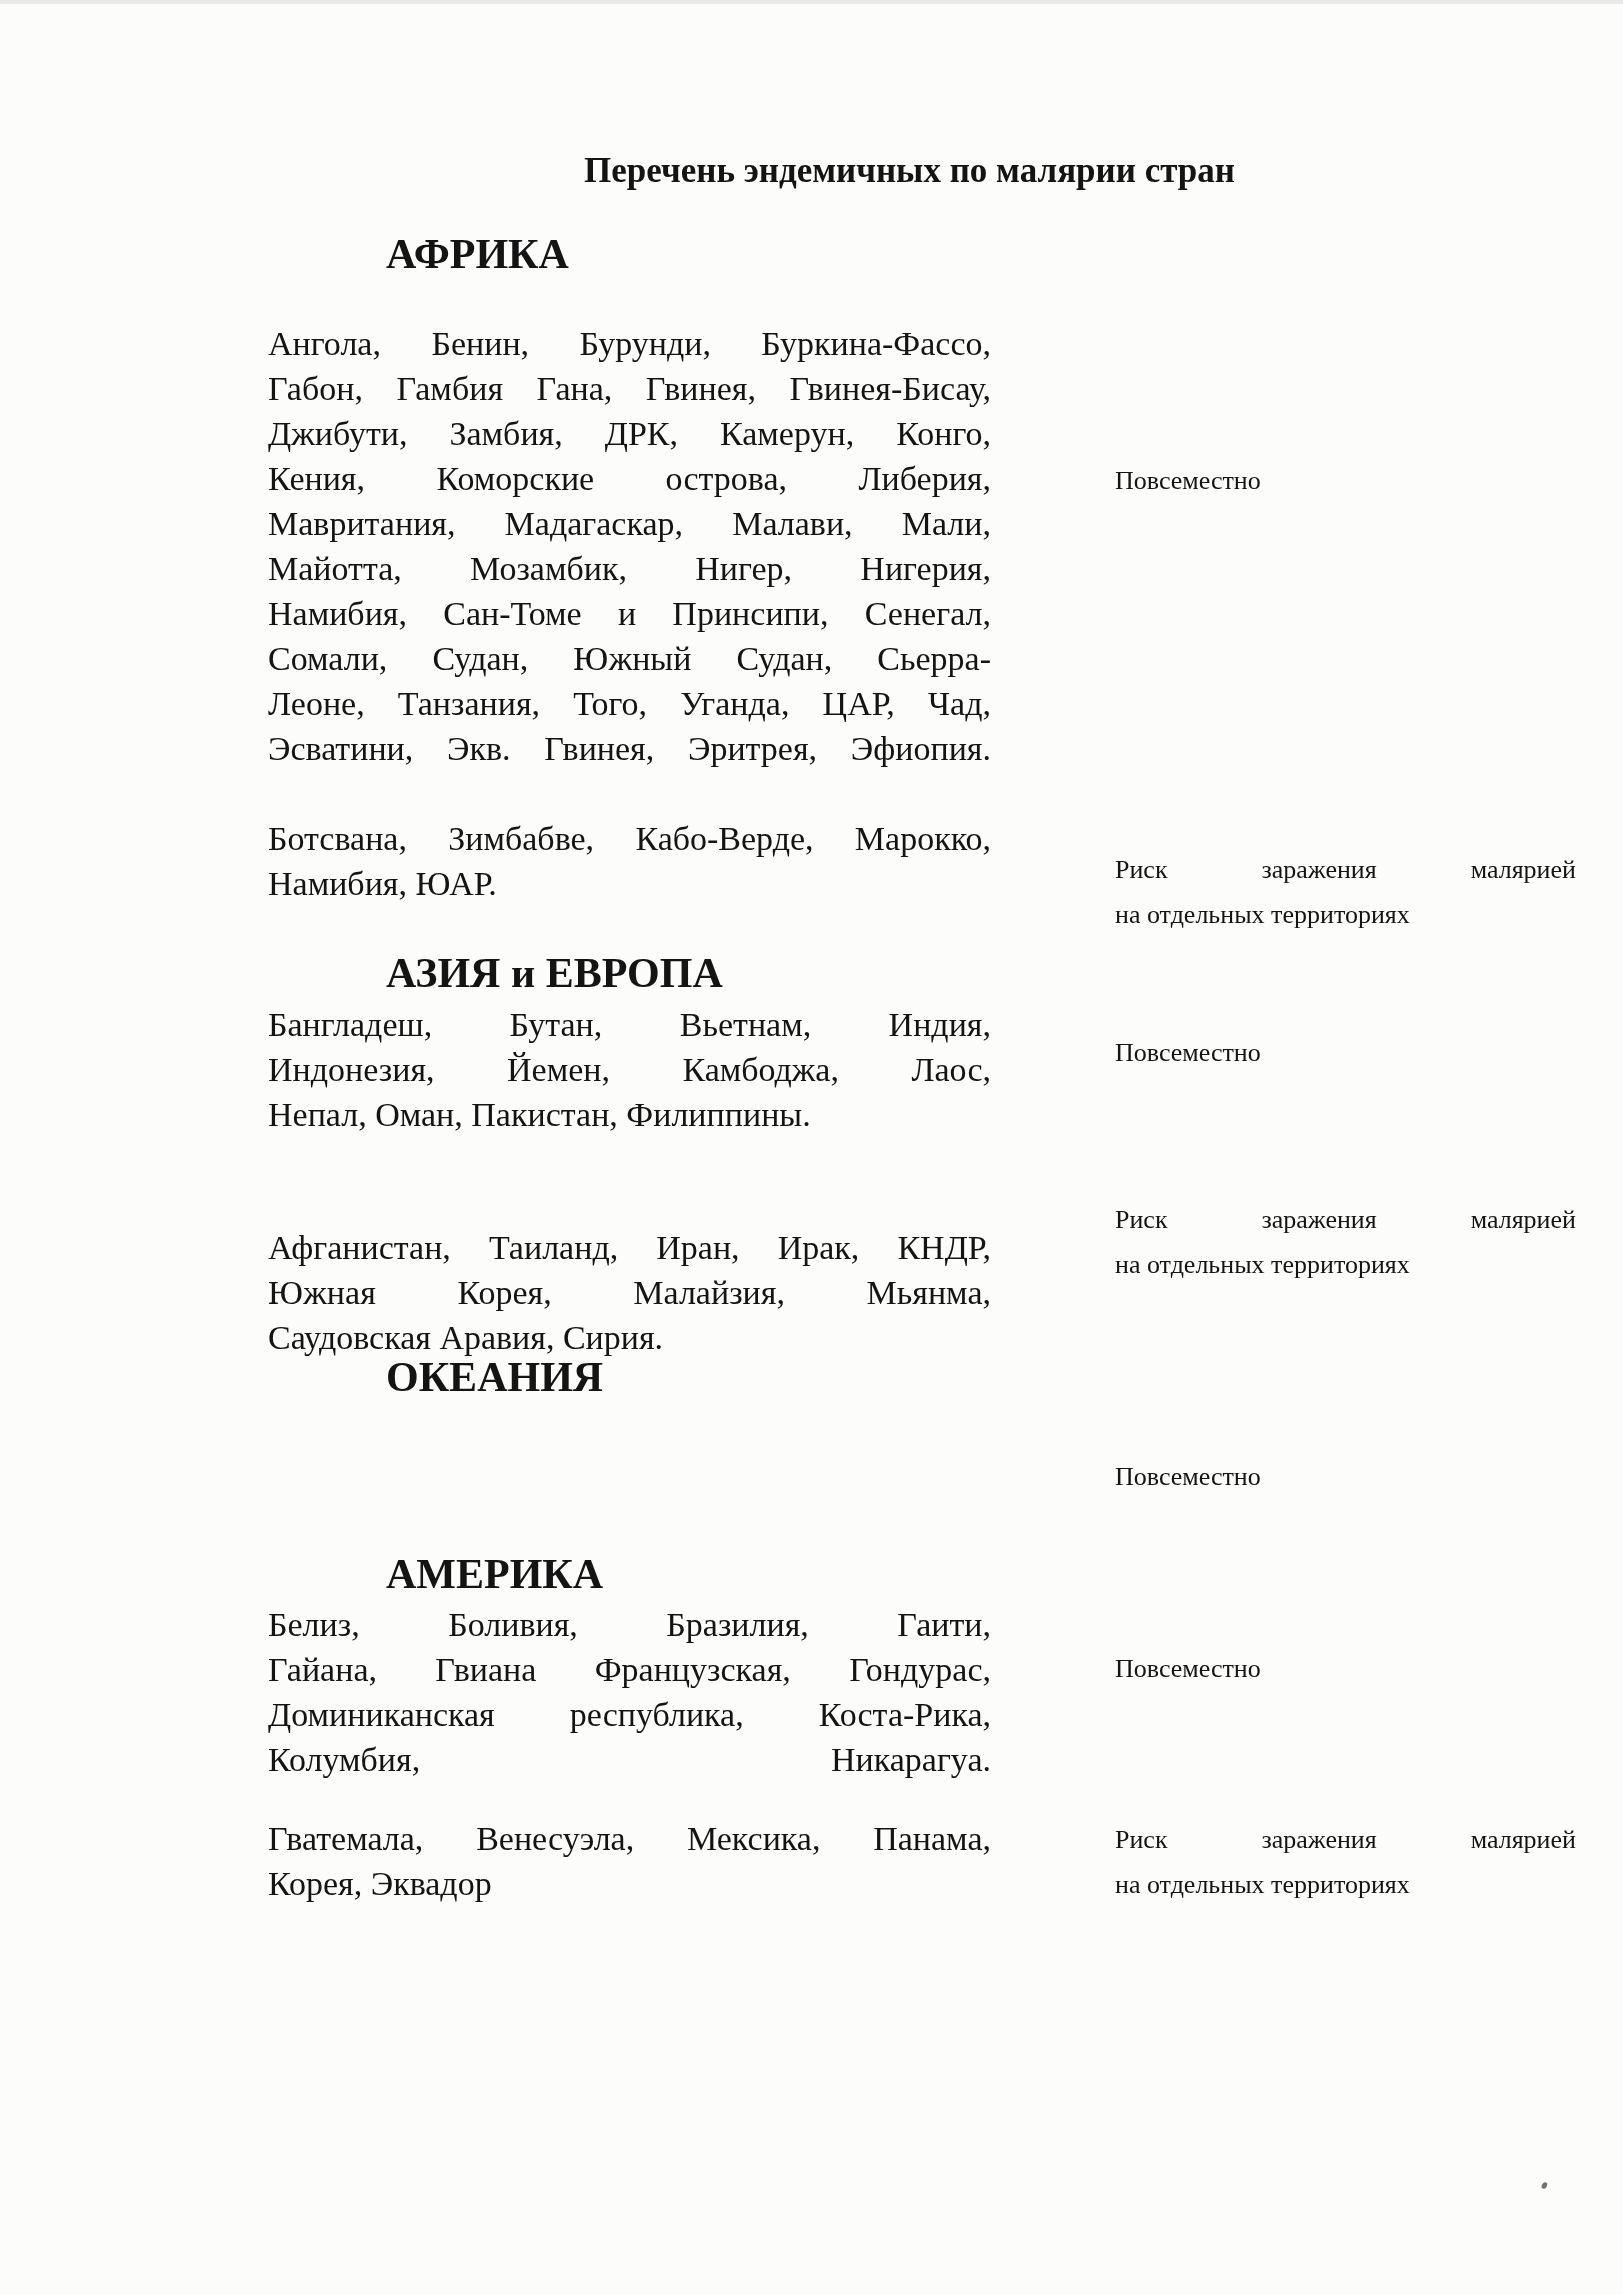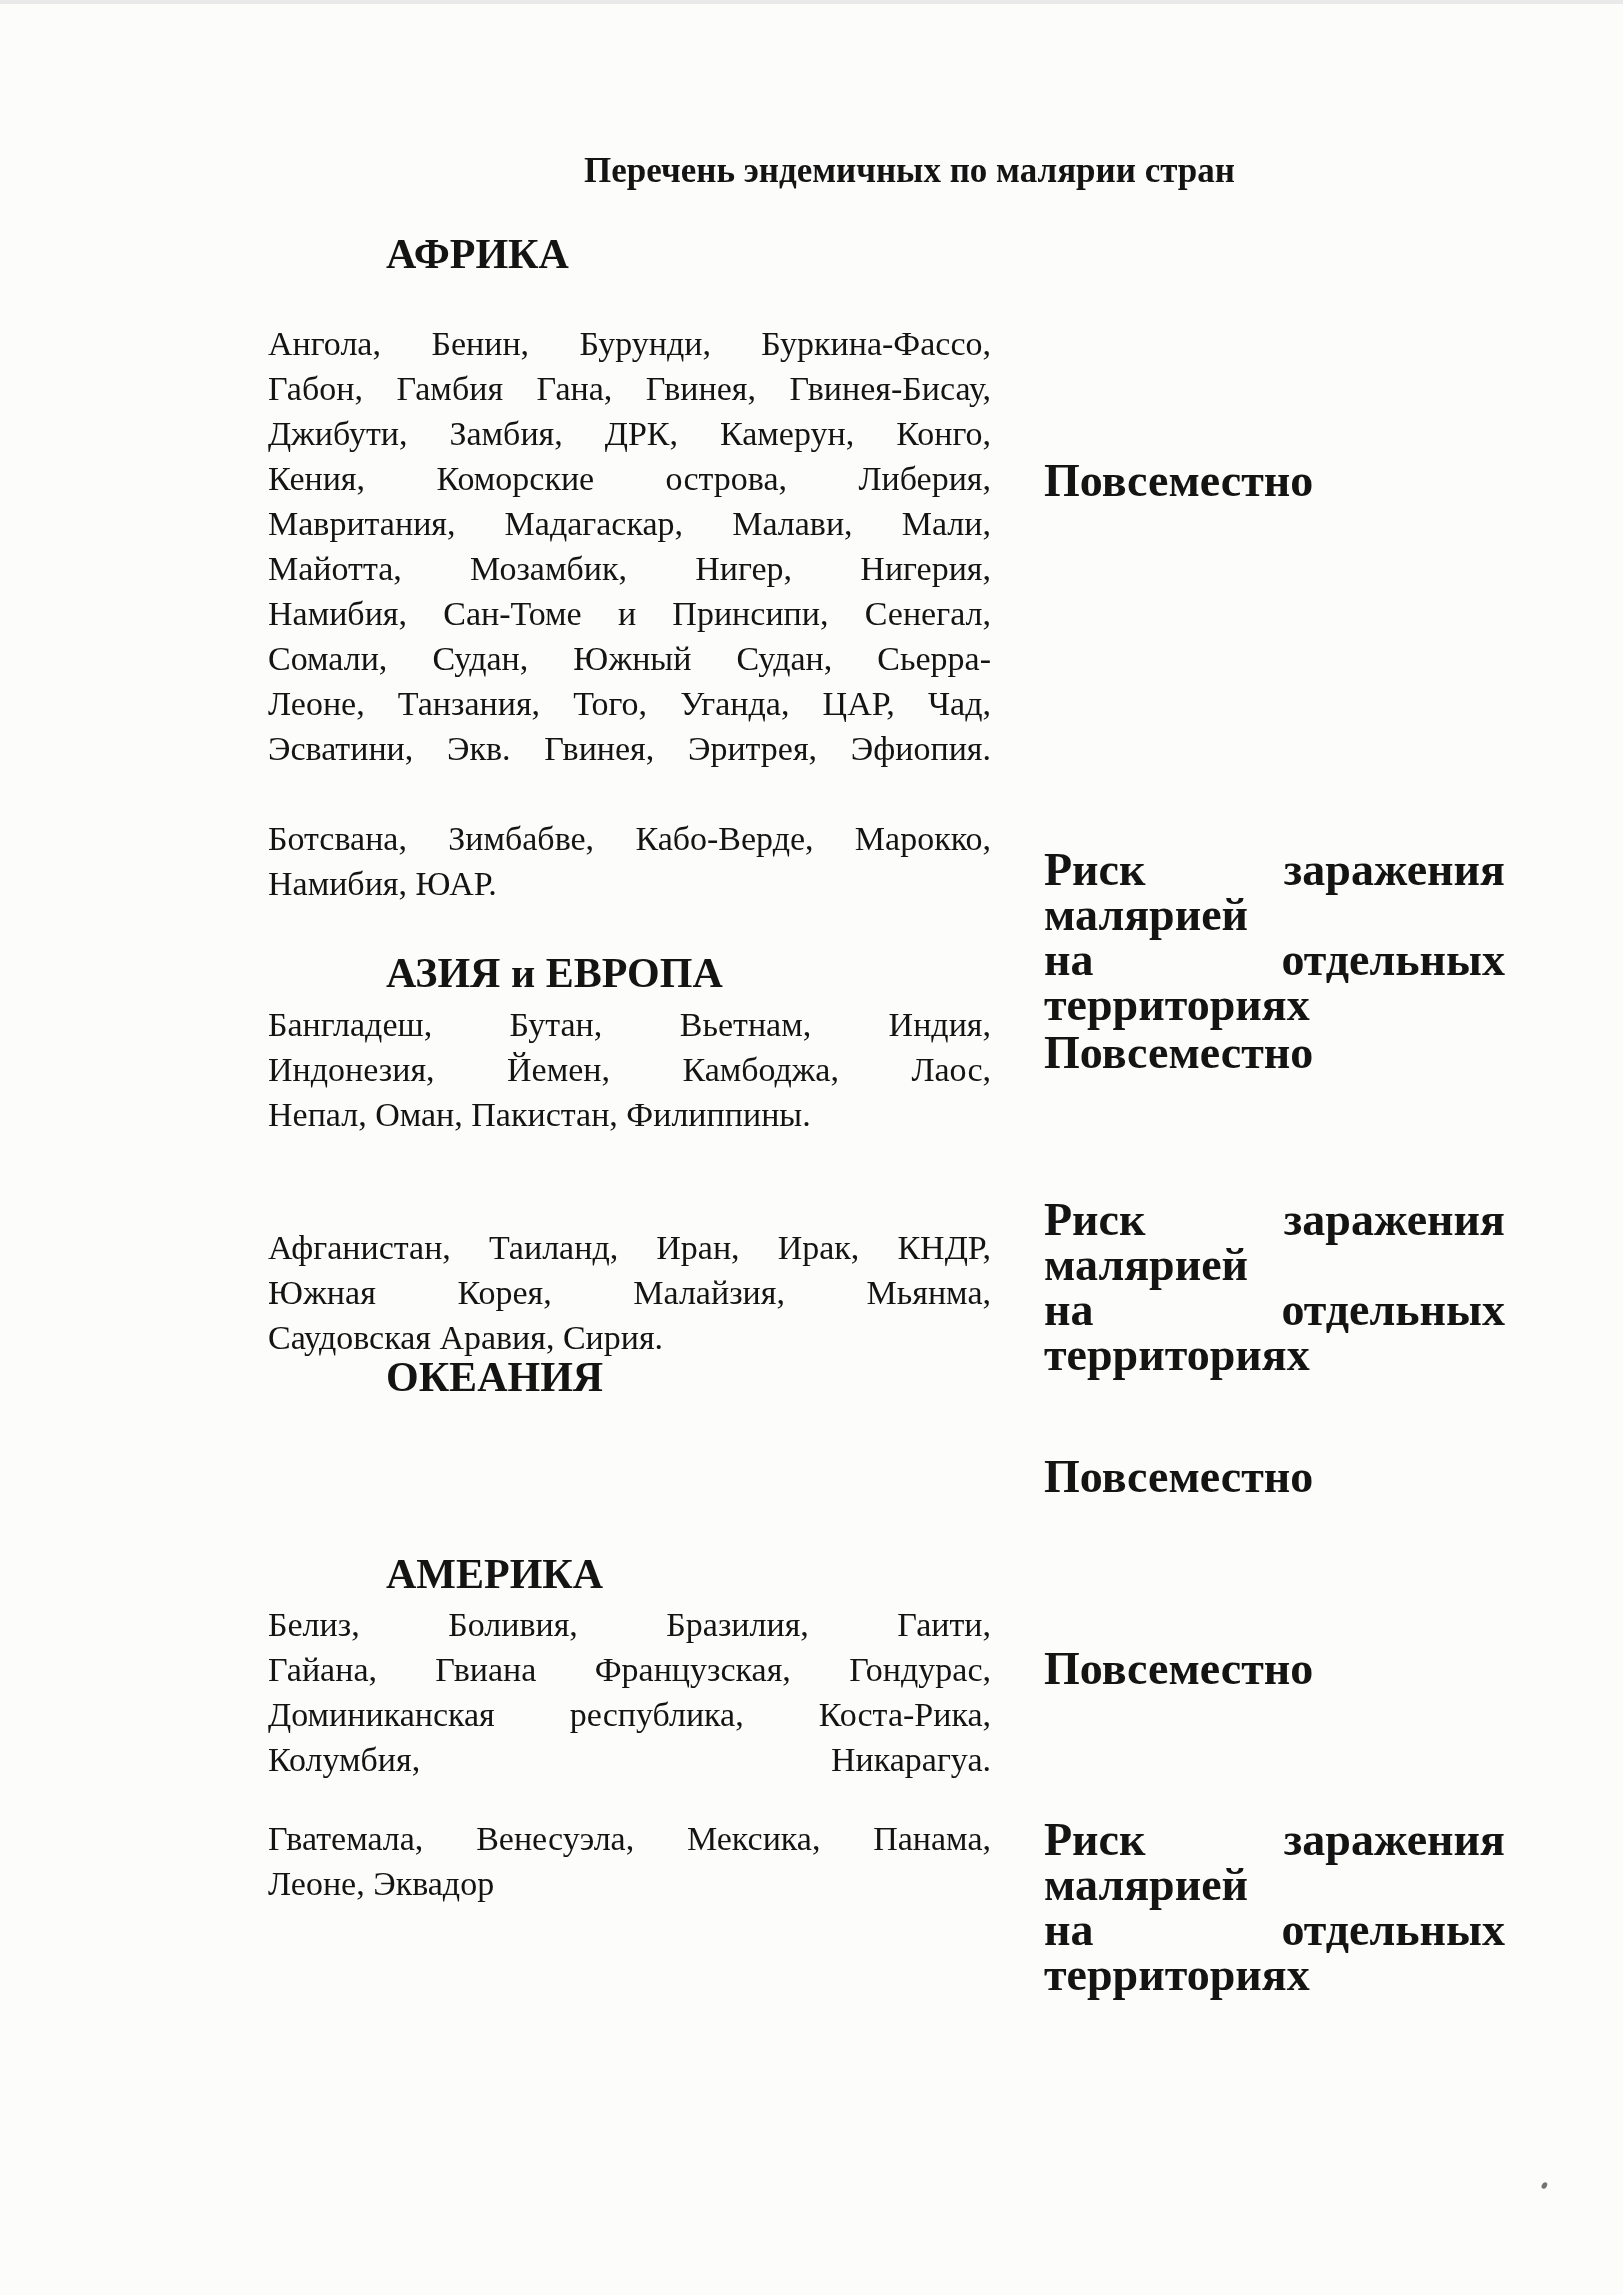--- a/index.html
+++ b/index.html
@@ -35,25 +35,24 @@
     line-height: 43px;
     white-space: nowrap;
   }
   .countries {
     left: 268px;
     width: 723px;
     font-size: 34px;
     line-height: 45px;
   }
   .risk-note {
-    left: 1044px;
+    left: 1115px;
     width: 461px;
-    font-size: 46px;
+    font-size: 26px;
     line-height: 45px;
-    font-weight: bold;
   }
   
   .lines > div {
     text-align: justify;
     text-align-last: justify;
   }
   
   .lines.last-left > div:last-child {
     text-align-last: left;
   }
@@ -132,21 +131,21 @@
       <div>Белиз, Боливия, Бразилия, Гаити,</div>
       <div>Гайана, Гвиана Французская, Гондурас,</div>
       <div>Доминиканская республика, Коста-Рика,</div>
       <div>Колумбия, Никарагуа.</div>
     </div>
 
   <div class="abs risk-note" style="top:1642px">Повсеместно</div>
 
   <div class="abs countries lines last-left" style="top:1812px">
       <div>Гватемала, Венесуэла, Мексика, Панама,</div>
-      <div>Леоне, Эквадор</div>
+      <div>Корея, Эквадор</div>
     </div>
 
   <div class="abs risk-note lines last-left" style="top:1813px">
       <div>Риск заражения малярией</div>
       <div>на отдельных территориях</div>
     </div>
 
   <div class="abs speck" style="top:2178px; left:1542px"></div>
 
 </div>

